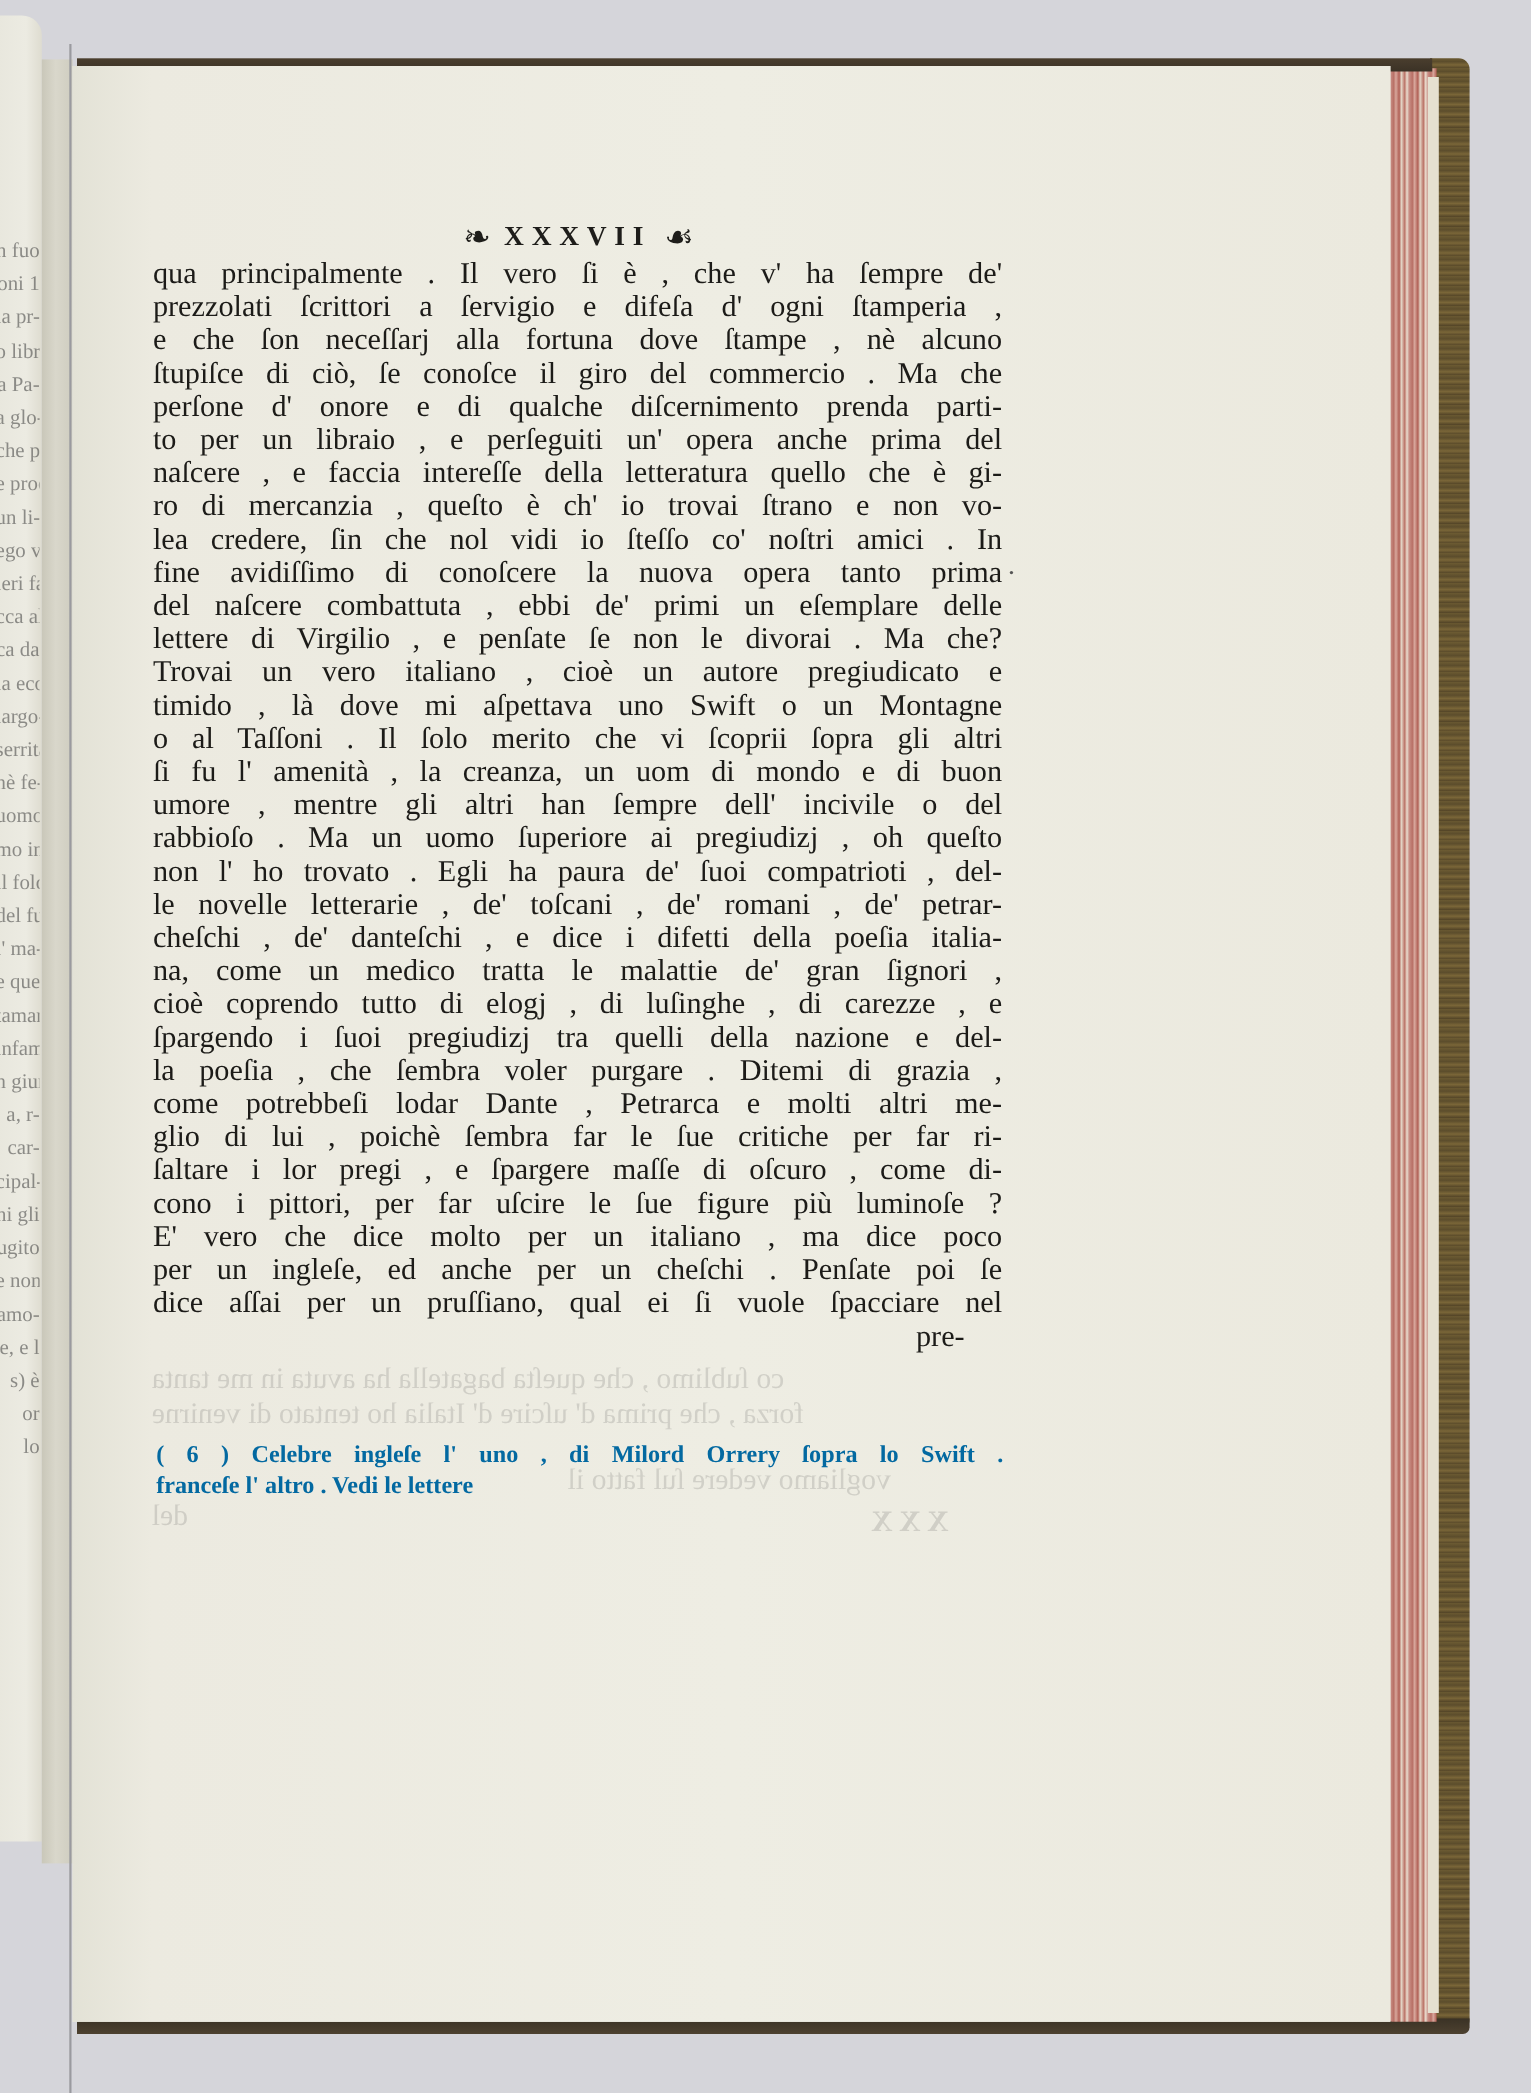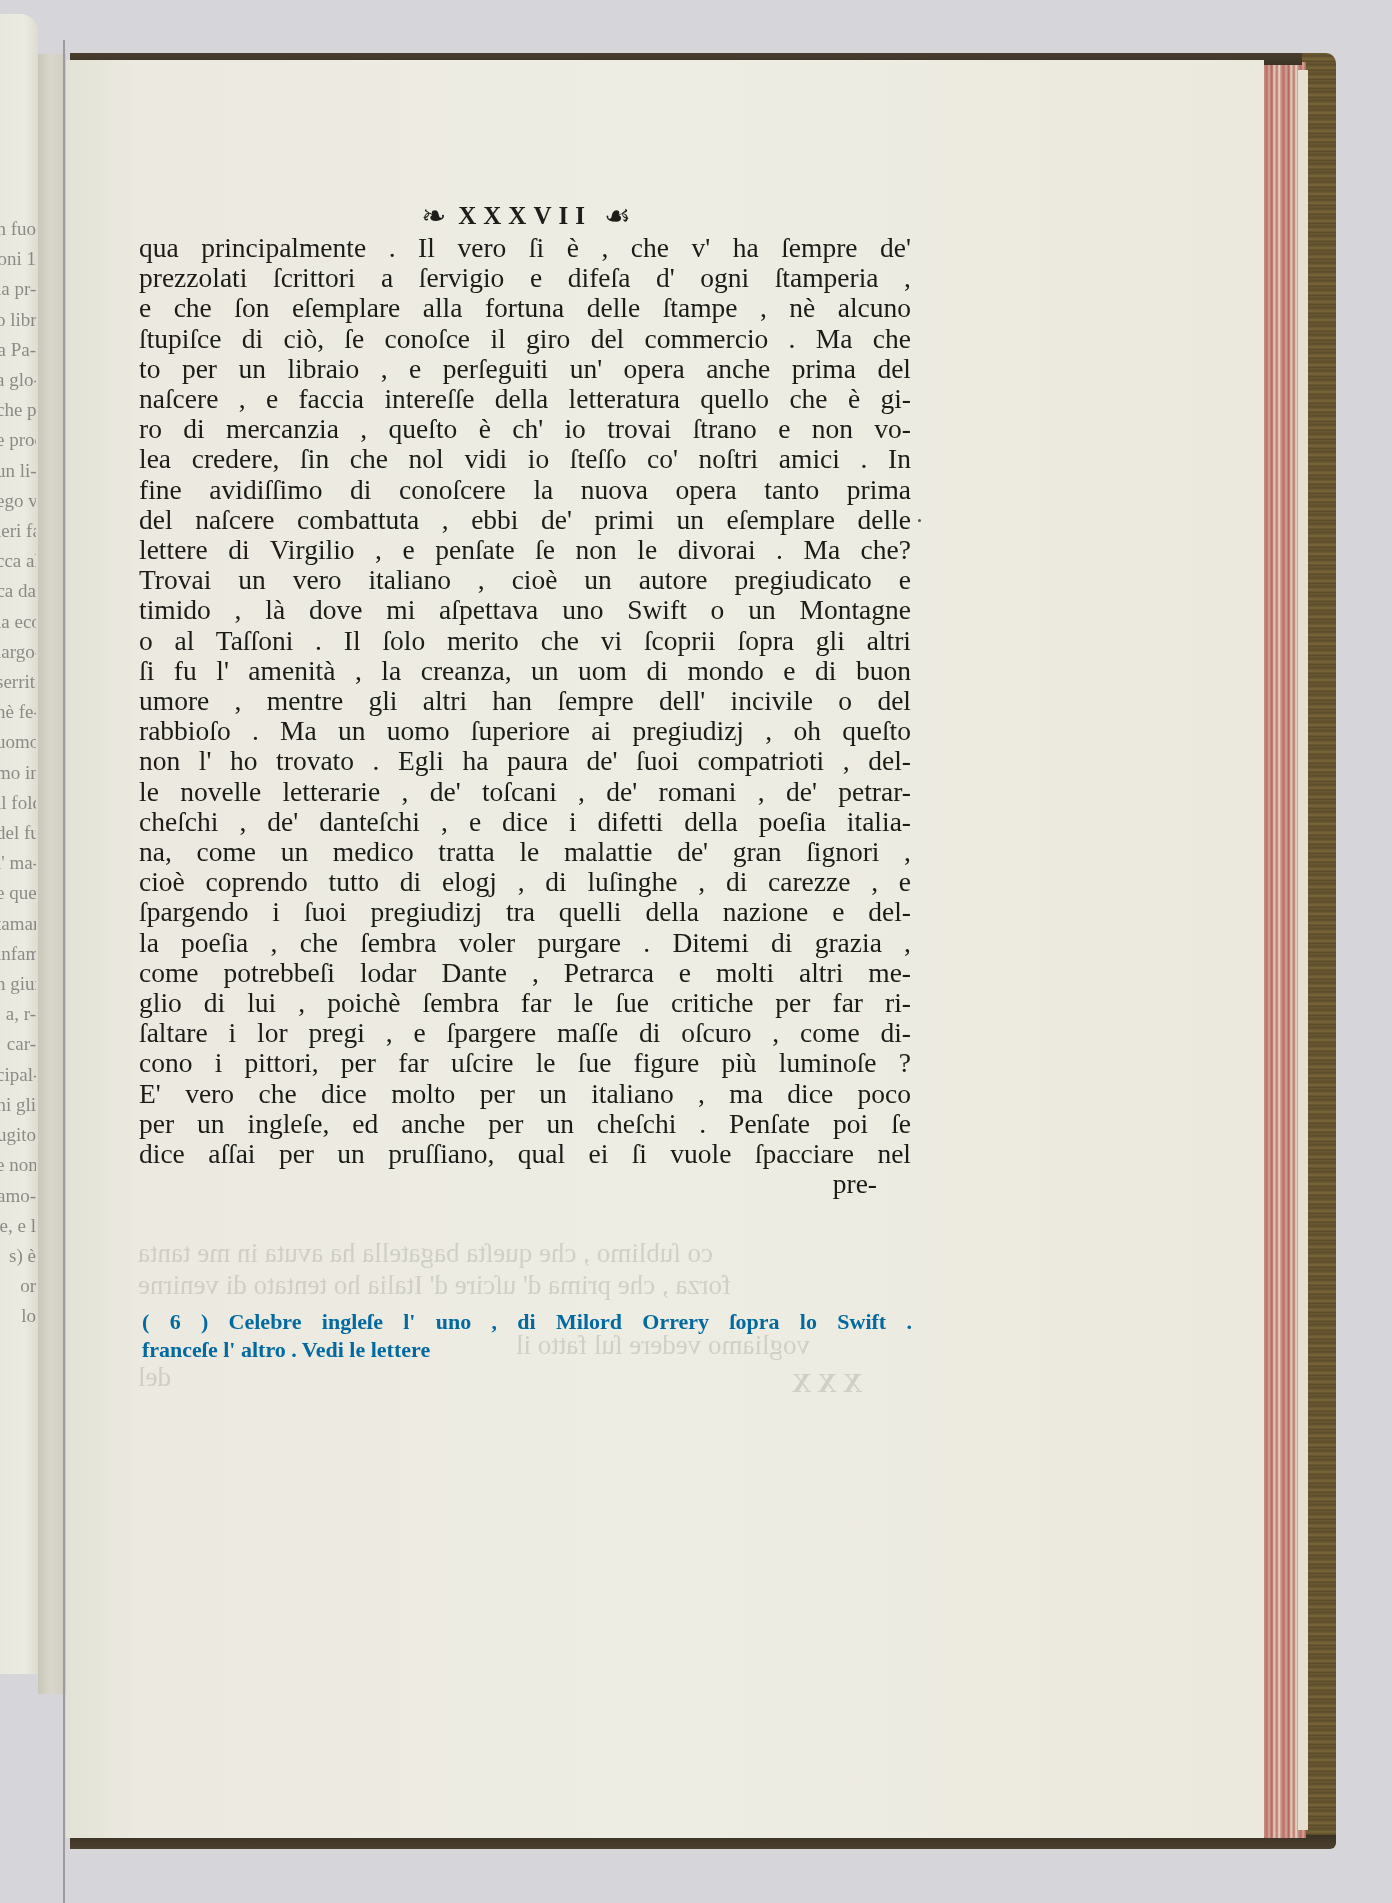--- a/index.html
+++ b/index.html
@@ -149,22 +149,23 @@
 
 <div class="running-head">
   <span class="ornament">❧</span>
   <span class="folio">XXXVII</span>
   <span class="ornament">☙</span>
 </div>
 
 <div class="body-text" id="body-text">
     <span class="line">qua principalmente . Il vero ſi è , che v' ha ſempre de'</span>
     <span class="line">prezzolati ſcrittori a ſervigio e difeſa d' ogni ſtamperia ,</span>
-    <span class="line">e che ſon eſemplare alla fortuna delle ſtampe , nè alcuno</span>
+    <span class="line">e che ſon neceſſarj alla fortuna dove ſtampe , nè alcuno</span>
     <span class="line">ſtupiſce di ciò, ſe conoſce il giro del commercio . Ma che</span>
+    <span class="line">perſone d' onore e di qualche diſcernimento prenda parti-</span>
     <span class="line">to per un libraio , e perſeguiti un' opera anche prima del</span>
     <span class="line">naſcere , e faccia intereſſe della letteratura quello che è gi-</span>
     <span class="line">ro di mercanzia , queſto è ch' io trovai ſtrano e non vo-</span>
     <span class="line">lea credere, ſin che nol vidi io ſteſſo co' noſtri amici . In</span>
     <span class="line">fine avidiſſimo di conoſcere la nuova opera tanto prima</span>
     <span class="line">del naſcere combattuta , ebbi de' primi un eſemplare delle</span>
     <span class="line">lettere di Virgilio , e penſate ſe non le divorai . Ma che?</span>
     <span class="line">Trovai un vero italiano , cioè un autore pregiudicato e</span>
     <span class="line">timido , là dove mi aſpettava uno Swift o un Montagne</span>
     <span class="line">o al Taſſoni . Il ſolo merito che vi ſcoprii ſopra gli altri</span>

